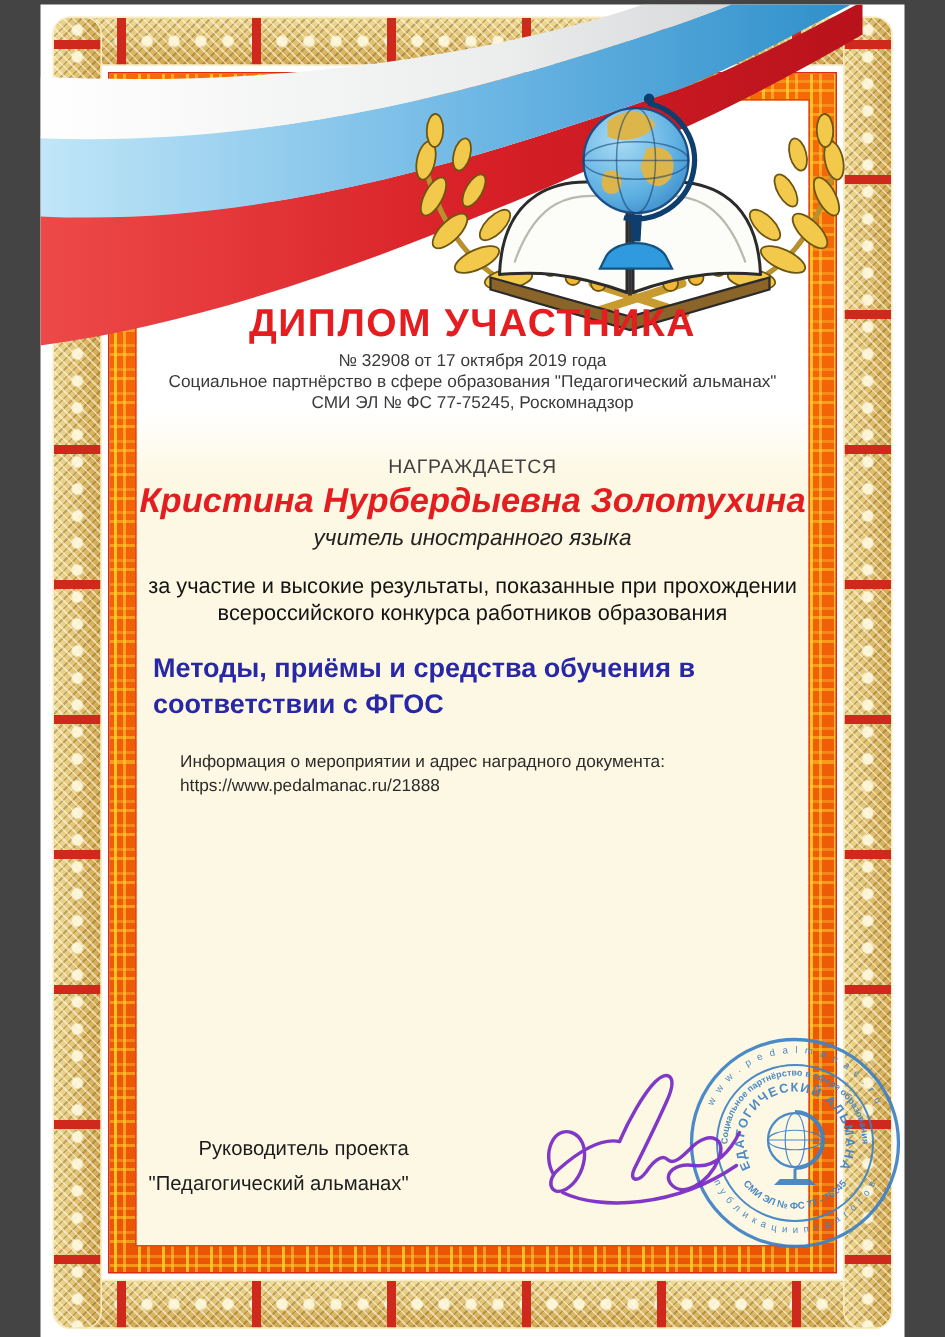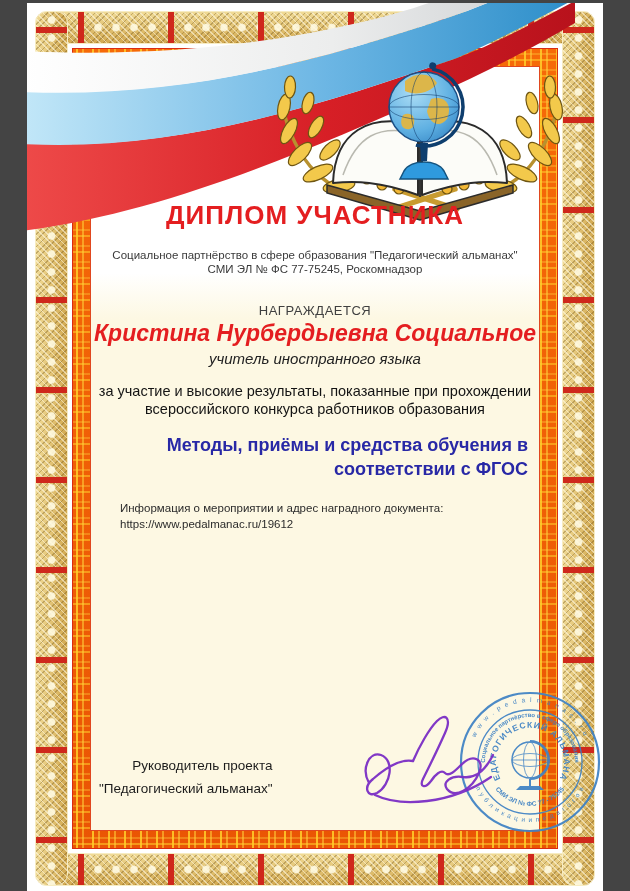--- a/index.html
+++ b/index.html
@@ -56,21 +56,21 @@
   .header-art{position:absolute;top:0;left:0;z-index:3;pointer-events:none;}
   .content{position:absolute;inset:0;z-index:4;}
   .tline{position:absolute;left:63px;right:63px;text-align:center;white-space:nowrap;}
   .title{font-size:26px;font-weight:bold;letter-spacing:1px;}
   .meta{font-size:11.5px;color:#3a3a3a;}
   .awarded{font-size:13px;color:#3f3f3f;letter-spacing:.5px;}
   .name{font-size:23px;font-weight:bold;font-style:italic;}
   .role{font-size:15px;font-style:italic;color:#222;}
   .ach{font-size:14.5px;color:#141414;}
   .topic{
-    position:absolute;left:75px;right:75px;top:430px;text-align:right;
+    position:absolute;left:75px;right:75px;top:430px;text-align:left;
     font-size:18px;font-weight:bold;line-height:24px;white-space:normal;
   }
   .info{position:absolute;left:93px;font-size:11.5px;color:#2b2b2b;text-align:right;}
   .footer{
     position:absolute;left:72px;top:752px;font-size:13.5px;color:#1c1c1c;
     line-height:22.5px;text-align:right;
   }
   .stamp-svg{position:absolute;left:428px;top:684px;z-index:4;opacity:.93;}
   .sign-svg{position:absolute;left:328px;top:702px;z-index:5;opacity:.95;}
 </style>
@@ -171,34 +171,35 @@
         <g transform="rotate(12 397 104)">
           <path d="M 397,65 A 39,39 0 0 1 397,143" fill="none" stroke="#0e3e6e" stroke-width="3.5"></path>
           <circle cx="397" cy="62" r="3.5" fill="#0e3e6e"></circle>
         </g>
       </g>
     </g>
   </svg>
 
   <div class="content">
     <div class="tline title" style="top:197px;color:#e41e20">ДИПЛОМ УЧАСТНИКА</div>
+    <div class="tline meta" style="top:232px">№ 32908 от 17 октября 2019 года</div>
     <div class="tline meta" style="top:246px">Социальное партнёрство в сфере образования "Педагогический альманах"</div>
     <div class="tline meta" style="top:260px">СМИ ЭЛ № ФС 77-75245, Роскомнадзор</div>
 
     <div class="tline awarded" style="top:300px">НАГРАЖДАЕТСЯ</div>
-    <div class="tline name" style="top:317px;color:#e41e20">Кристина Нурбердыевна Социальное</div>
+    <div class="tline name" style="top:317px;color:#e41e20">Кристина Нурбердыевна Золотухина</div>
     <div class="tline role" style="top:347px">учитель иностранного языка</div>
 
     <div class="tline ach" style="top:380px">за участие и высокие результаты, показанные при прохождении</div>
     <div class="tline ach" style="top:398px">всероссийского конкурса работников образования</div>
 
     <div class="topic" style="color:#2828a6">Методы, приёмы и средства обучения в соответствии с ФГОС</div>
 
     <div class="info" style="top:499px">Информация о мероприятии и адрес наградного документа:</div>
-    <div class="info" style="top:515px">https://www.pedalmanac.ru/19612</div>
+    <div class="info" style="top:515px">https://www.pedalmanac.ru/21888</div>
 
     <div class="footer">
       <div>Руководитель проекта</div>
       <div>"Педагогический альманах"</div>
     </div>
   </div>
 
   <svg class="stamp-svg" width="150" height="150" viewBox="-75 -75 150 150">
     <defs>
       <path id="sOT" d="M -60,0 A 60,60 0 0 1 60,0"></path>

